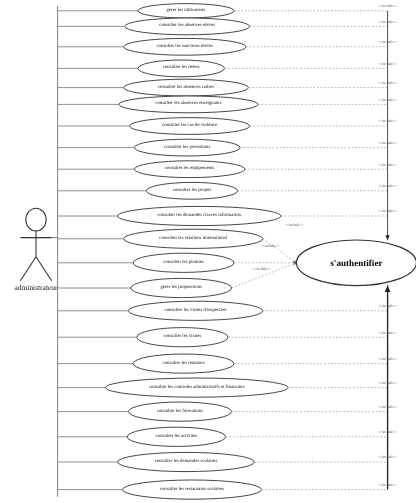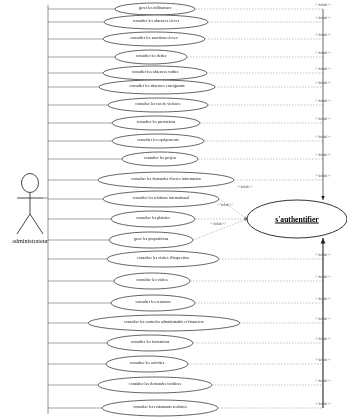--- a/index.html
+++ b/index.html
@@ -201,17 +201,17 @@
       <div class="stereo" style="left: 323px; top: 339px;">&lt;&lt;include&gt;&gt;</div>
       <div class="uc-label" style="left: 150px; top: 343px;">consulter les formations</div>
       <div class="stereo" style="left: 323px; top: 360px;">&lt;&lt;include&gt;&gt;</div>
       <div class="uc-label" style="left: 147px; top: 364px;">consulter les activites</div>
       <div class="stereo" style="left: 323px; top: 381px;">&lt;&lt;include&gt;&gt;</div>
       <div class="uc-label" style="left: 155px; top: 385px;">consulter les demandes scolaires</div>
       <div class="stereo" style="left: 323px; top: 404px;">&lt;&lt;include&gt;&gt;</div>
       <div class="uc-label" style="left: 160px; top: 408px;">consulter les restaurants scolaires</div>
     </div>
 
-  <div class="auth-label" id="auth-label" style="left: 297px; top: 219px; text-decoration: underline;">s'authentifier</div>
+  <div class="auth-label" id="auth-label" style="left: 297px; top: 219px;">s'authentifier</div>
 
   <div class="actor-label" id="actor-label" style="left: 30px; top: 240px;">administrateur</div>
 
 </div>
 
 </body></html>

